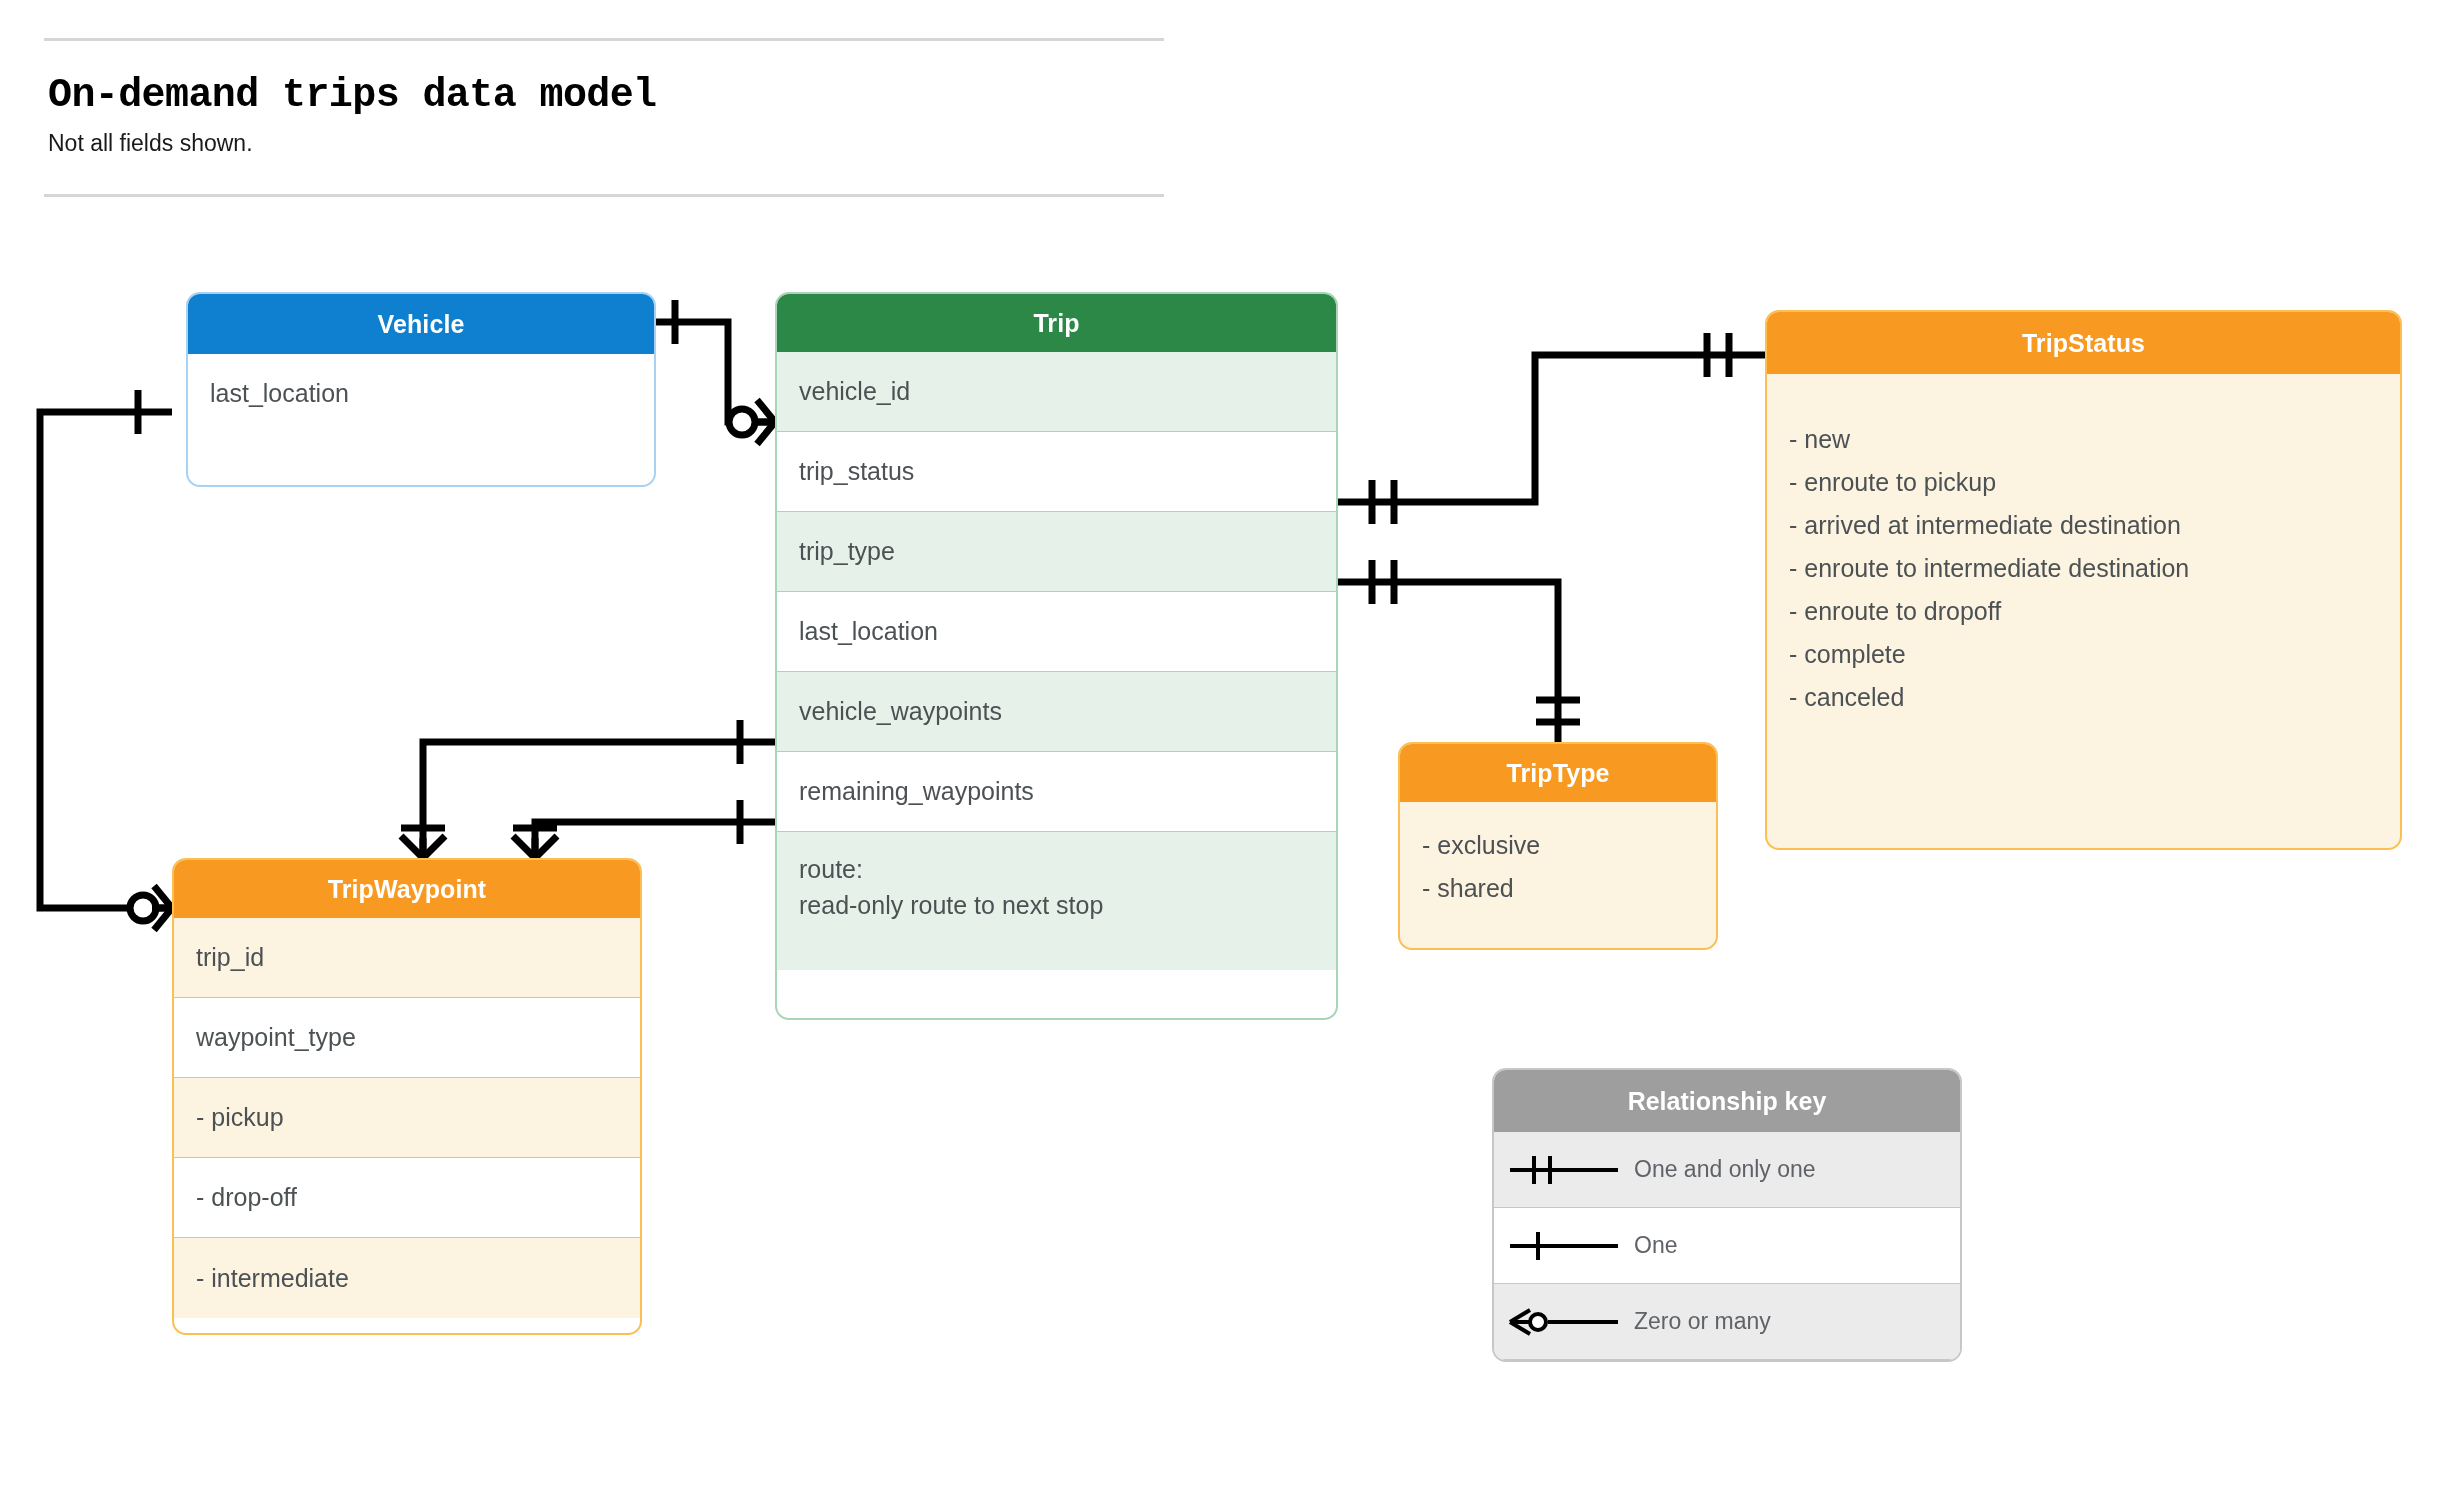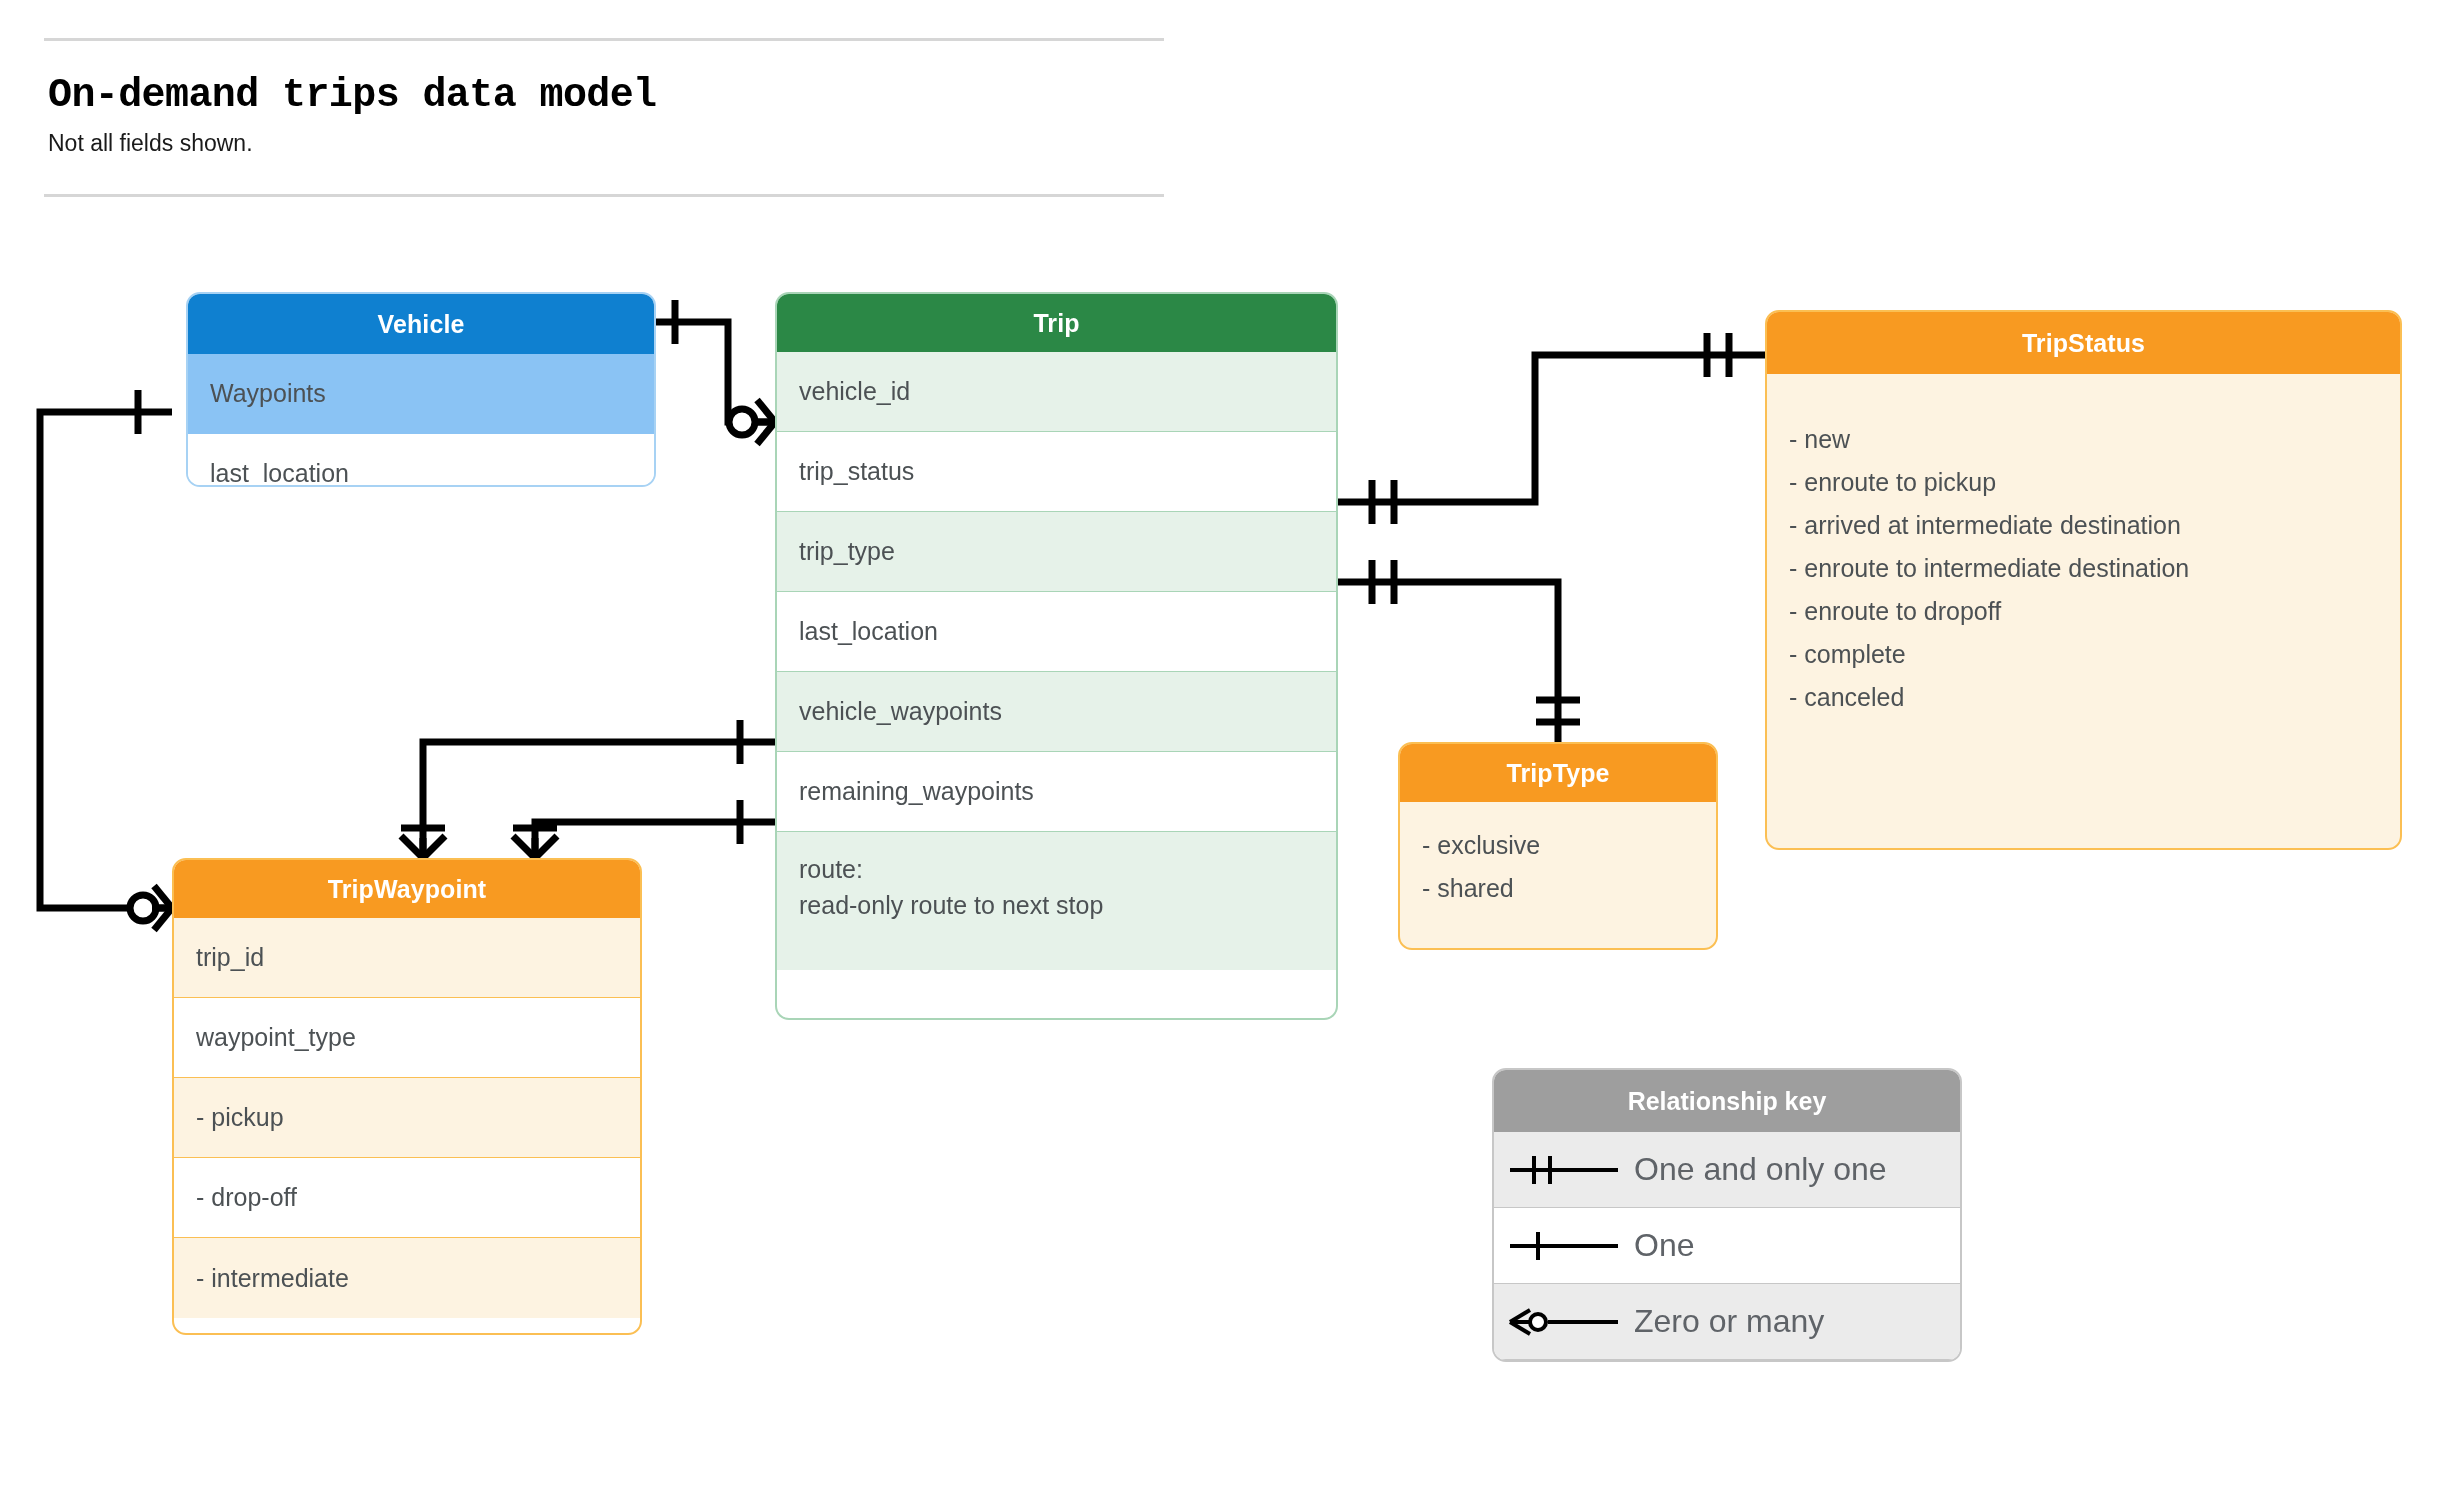--- a/index.html
+++ b/index.html
@@ -163,21 +163,21 @@
   #legend .lrow {
     height: 76px;
     display: flex;
     align-items: center;
     border-bottom: 1px solid #c7c7c7;
     box-sizing: border-box;
   }
   #legend .lrow.shade { background: #ebebeb; }
   #legend .lrow.last { border-bottom: none; }
   #legend .lsym { width: 140px; display: flex; align-items: center; justify-content: center; }
-  #legend .llabel { font-size: 32px; color: #5f6368; }
+  #legend .llabel { font-size: 23px; color: #5f6368; }
 </style>
 </head>
 <body>
 
 <div id="doc-header">
   <div class="rule"></div>
   <div id="page-title">On-demand trips data model</div>
   <div id="page-subtitle">Not all fields shown.</div>
   <div class="rule" id="rule-bottom"></div>
 </div>
@@ -235,21 +235,20 @@
       <polyline points="535,858 513,836" stroke-width="7"></polyline>
       <polyline points="535,858 557,836" stroke-width="7"></polyline>
       <line x1="535" y1="858" x2="535" y2="838" stroke-width="7"></line>
     </g>
 
   </g>
 </svg>
 
 <div class="entity" id="entity-vehicle">
   <div class="ehead">Vehicle</div>
-  <div class="erow hl">Waypoints</div>
   <div class="erow plain">last_location</div>
 </div>
 
 <div class="entity" id="entity-trip">
   <div class="ehead">Trip</div>
   <div class="erow alt">vehicle_id</div>
   <div class="erow plain">trip_status</div>
   <div class="erow alt">trip_type</div>
   <div class="erow plain">last_location</div>
   <div class="erow alt">vehicle_waypoints</div>

